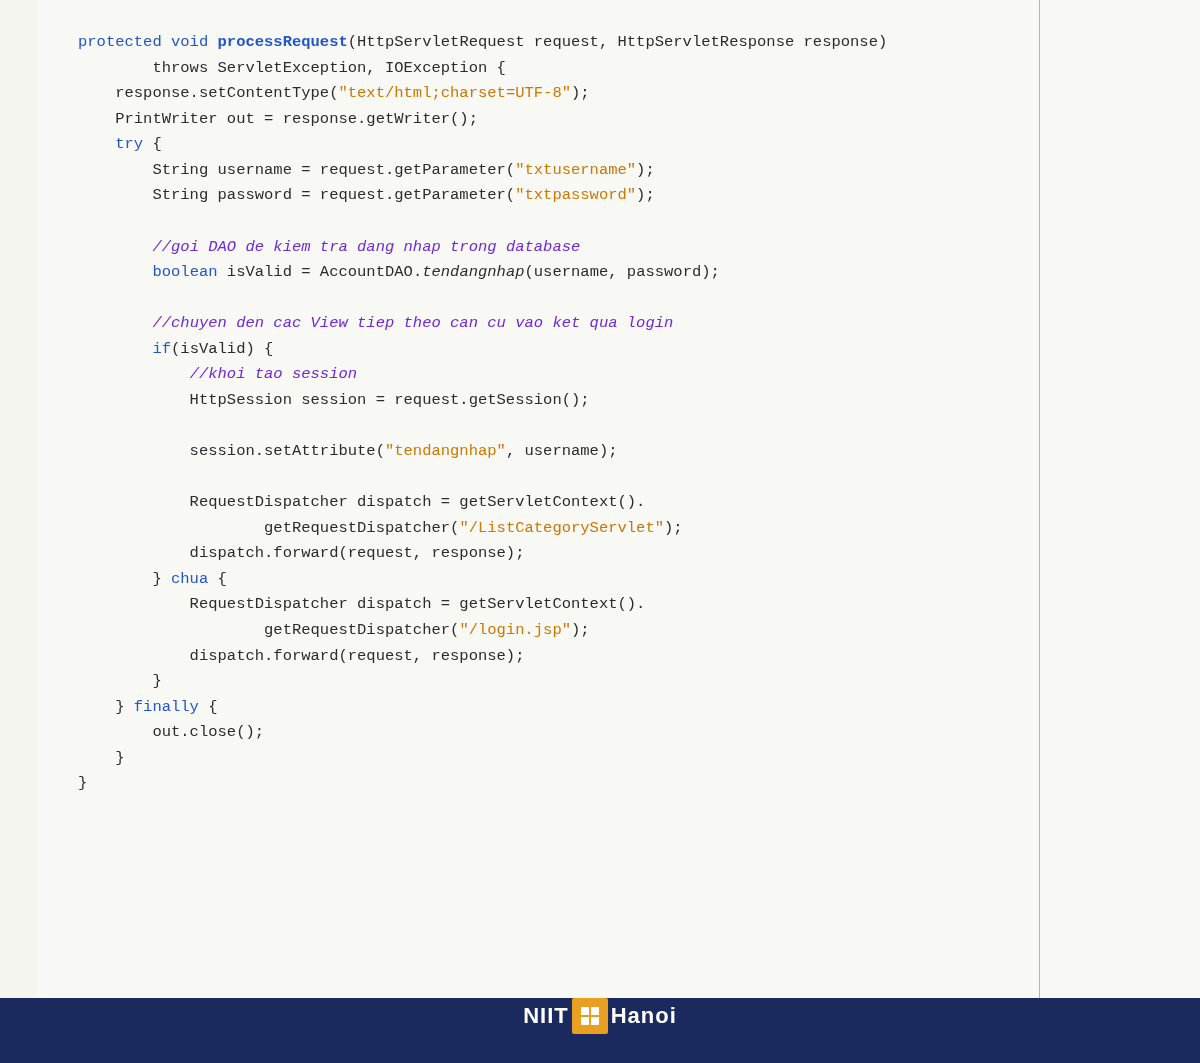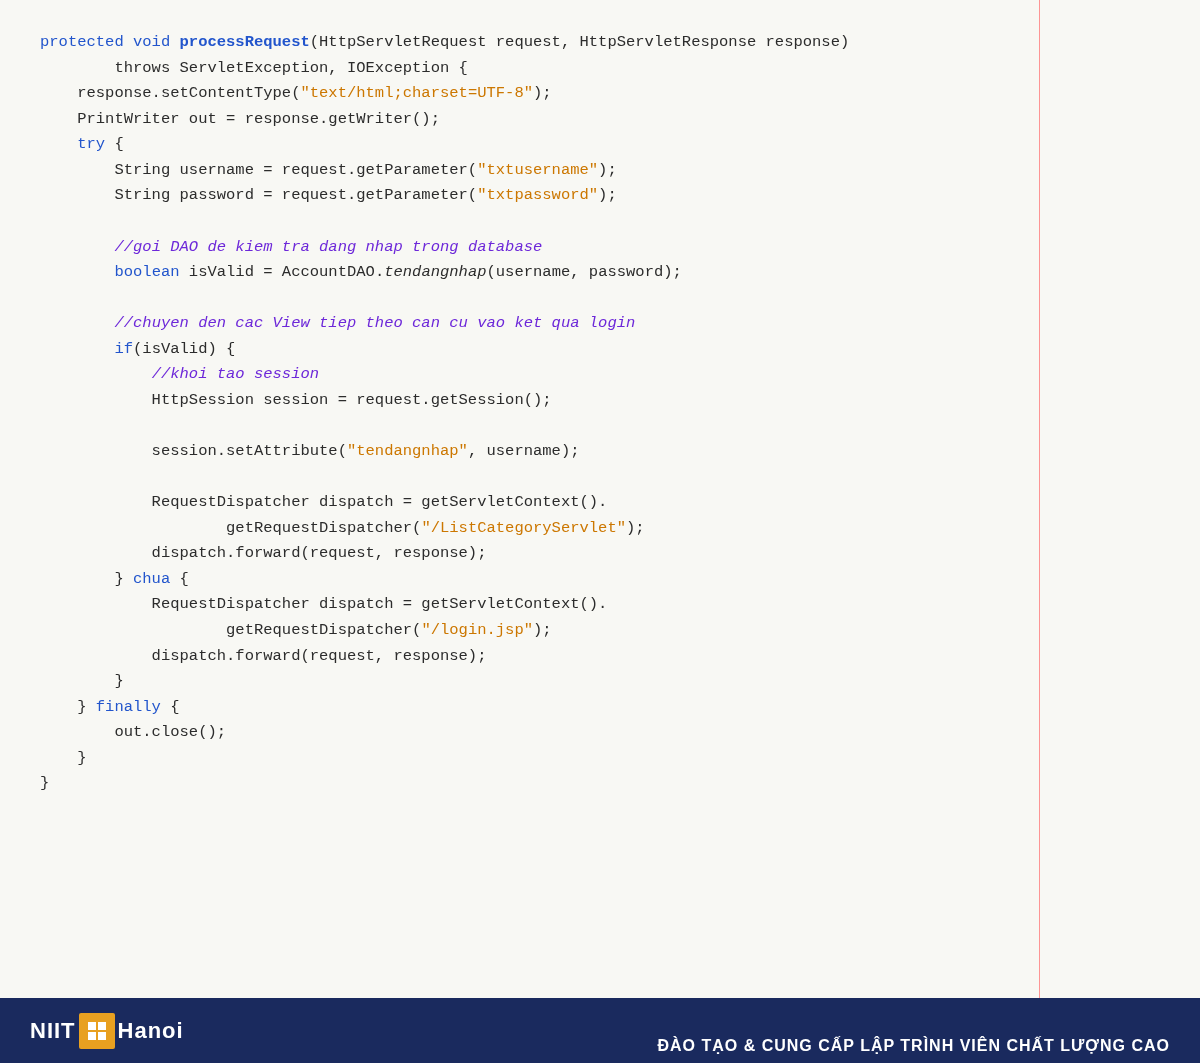--- a/index.html
+++ b/index.html
@@ -16,20 +16,21 @@
       display: flex;
       flex-direction: column;
     }
 
     .code-area {
       flex: 1;
       background: #f8f8f4;
       padding: 30px 40px 20px 40px;
       overflow: hidden;
       position: relative;
+      margin-left: 38px;
     }
 
     .red-line {
       position: absolute;
       right: 160px;
       top: 0;
       bottom: 0;
       width: 1px;
       background: #ff6b6b;
       opacity: 0.7;
@@ -50,20 +51,21 @@
     .method { font-style: italic; }
 
     .footer {
       background: #1a2a5e;
       height: 65px;
       display: flex;
       align-items: center;
       justify-content: space-between;
       padding: 0 30px;
       flex-shrink: 0;
+      flex-direction: column;
     }
 
     .footer-logo {
       display: flex;
       align-items: center;
       gap: 0;
     }
 
     .niit-text {
       color: white;

